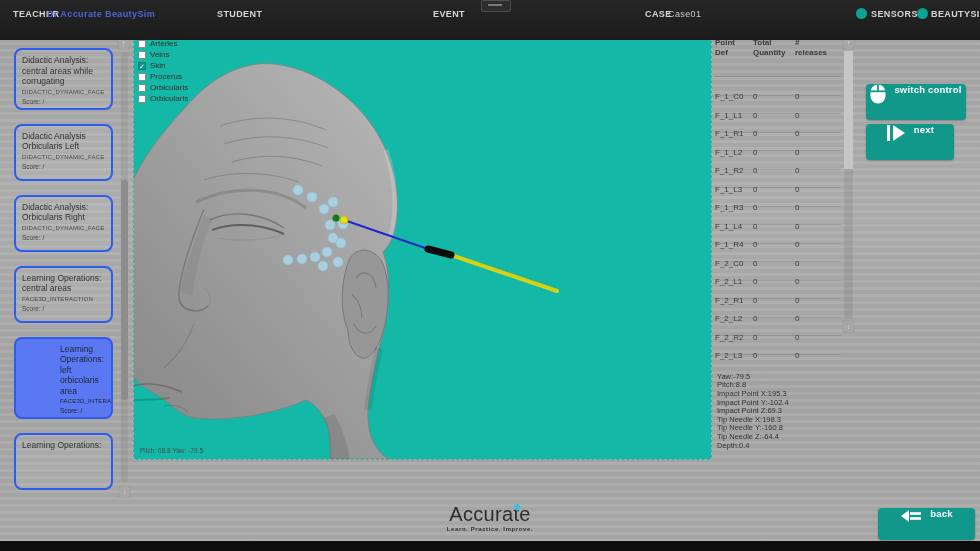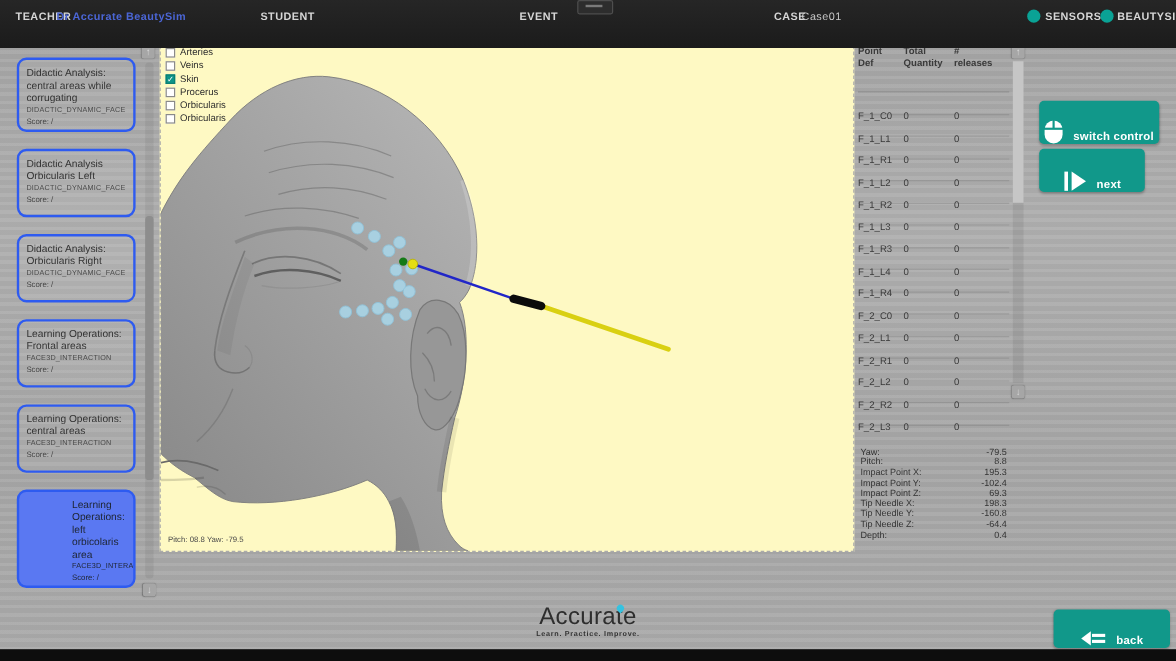--- a/index.html
+++ b/index.html
@@ -41,21 +41,21 @@
   .card-sub{font-size:6px;color:#4a4a4a;letter-spacing:.2px;margin-bottom:3px;}
   .card-score{font-size:6.5px;color:#444;}
   .card.selected .card-title,.card.selected .card-sub,.card.selected .card-score{color:#1d2430;}
   .scroll-btn{position:absolute;width:11px;height:11px;background:#a6a6a6;border-radius:2px;
         color:#d9d9d9;font-size:8px;line-height:11px;text-align:center;box-shadow:0 0 1px rgba(0,0,0,.35);}
   .sb-up{left:118px;top:38px;}
   .sb-down{left:119px;top:486px;}
   .sb-track{left:121px;top:52px;width:7px;height:430px;background:rgba(0,0,0,.06);border-radius:3px;}
   .sb-thumb{position:absolute;left:0;top:128px;width:7px;height:220px;background:#8d8d8d;border-radius:3px;}
   
-  .viewport{left:133px;top:33px;width:577px;height:425px;background:#fef9c3;
+  .viewport{left:133px;top:33px;width:577px;height:425px;background:#14b8a6;
         border:1px dashed #ababab;box-sizing:content-box;}
   .layers{position:absolute;left:4px;top:4px;z-index:3;}
   .layer-row{display:flex;align-items:center;height:11px;}
   .cb{width:8px;height:8px;box-sizing:border-box;border:1px solid #8a8a8a;background:#fff;margin-right:4px;
       font-size:7px;line-height:7px;text-align:center;color:#fff;}
   .cb.checked{background:#0e9488;border-color:#0b7f74;}
   .layer-label{font-size:8px;color:#2e2e2e;}
   .readout{position:absolute;left:6px;bottom:5px;font-size:6.5px;color:#4a4a4a;z-index:3;}
   svg.scene{position:absolute;left:0;top:0;}
   
@@ -64,26 +64,26 @@
   .th{font-size:8px;font-weight:bold;color:#3a3a3a;line-height:9.5px;}
   .trow{display:grid;grid-template-columns:38px 42px 46px;height:17.5px;align-items:center;
         border-bottom:1px solid rgba(120,120,120,.35);}
   .td{font-size:8px;color:#3a3a3a;margin-top:15px;}
   .tbl-up{left:843px;top:38px;}
   .tbl-down{left:843px;top:321px;}
   .tbl-track{left:844px;top:51px;width:9px;height:268px;background:rgba(0,0,0,.07);}
   .tbl-thumb{position:absolute;left:0;top:0;width:9px;height:118px;background:#c6c6c6;}
   
   .stats{left:717px;top:372px;width:122px;}
-  .stat-row{display:flex;justify-content:space-between;height:8.6px;align-items:center;}
+  .stat-row{display:flex;height:8.6px;align-items:center;}
   .stat-label{font-size:7.5px;color:#333;}
   .stat-value{font-size:7.5px;color:#333;text-align:right;}
   
   .teal-btn{position:absolute;background:#11988a;border-radius:4px;color:#fff;
-        display:flex;align-items:flex-end;justify-content:center;gap:8px;
+        display:flex;align-items:flex-start;justify-content:center;gap:8px;
         font-size:9.5px;font-weight:bold;letter-spacing:.2px;box-shadow:0 1px 2px rgba(0,0,0,.25);}
   .btn-switch{left:866px;top:84px;width:100px;height:36px;}
   .btn-next{left:866px;top:124px;width:88px;height:36px;}
   .btn-back{left:878px;top:508px;width:97px;height:32px;}
   
   .logo-wrap{left:0;top:503px;width:980px;text-align:center;}
   .logo{font-size:20px;color:#2e2e2e;font-weight:500;letter-spacing:.3px;line-height:22px;}
   .logo .logo-t{position:relative;}
   .logo .logo-t::after{content:"";position:absolute;right:-1px;top:1px;width:6px;height:6px;
         background:#35c2e0;border-radius:50% 50% 50% 0;transform:rotate(-45deg);}
@@ -114,25 +114,20 @@
         <div class="card-score">Score:  /</div>
       </div>
       <div class="card">
         <div class="card-title">Didactic Analysis Orbicularis Left</div>
         <div class="card-sub">DIDACTIC_DYNAMIC_FACE</div>
         <div class="card-score">Score:  /</div>
       </div>
       <div class="card">
         <div class="card-title">Didactic Analysis: Orbicularis Right</div>
         <div class="card-sub">DIDACTIC_DYNAMIC_FACE</div>
-        <div class="card-score">Score:  /</div>
-      </div>
-      <div class="card">
-        <div class="card-title">Learning Operations: Frontal areas</div>
-        <div class="card-sub">FACE3D_INTERACTION</div>
         <div class="card-score">Score:  /</div>
       </div>
       <div class="card">
         <div class="card-title">Learning Operations: central areas</div>
         <div class="card-sub">FACE3D_INTERACTION</div>
         <div class="card-score">Score:  /</div>
       </div>
       <div class="card selected">
         <div class="card-title">Learning Operations: left orbicolaris area</div>
         <div class="card-sub">FACE3D_INTERACTION</div>

